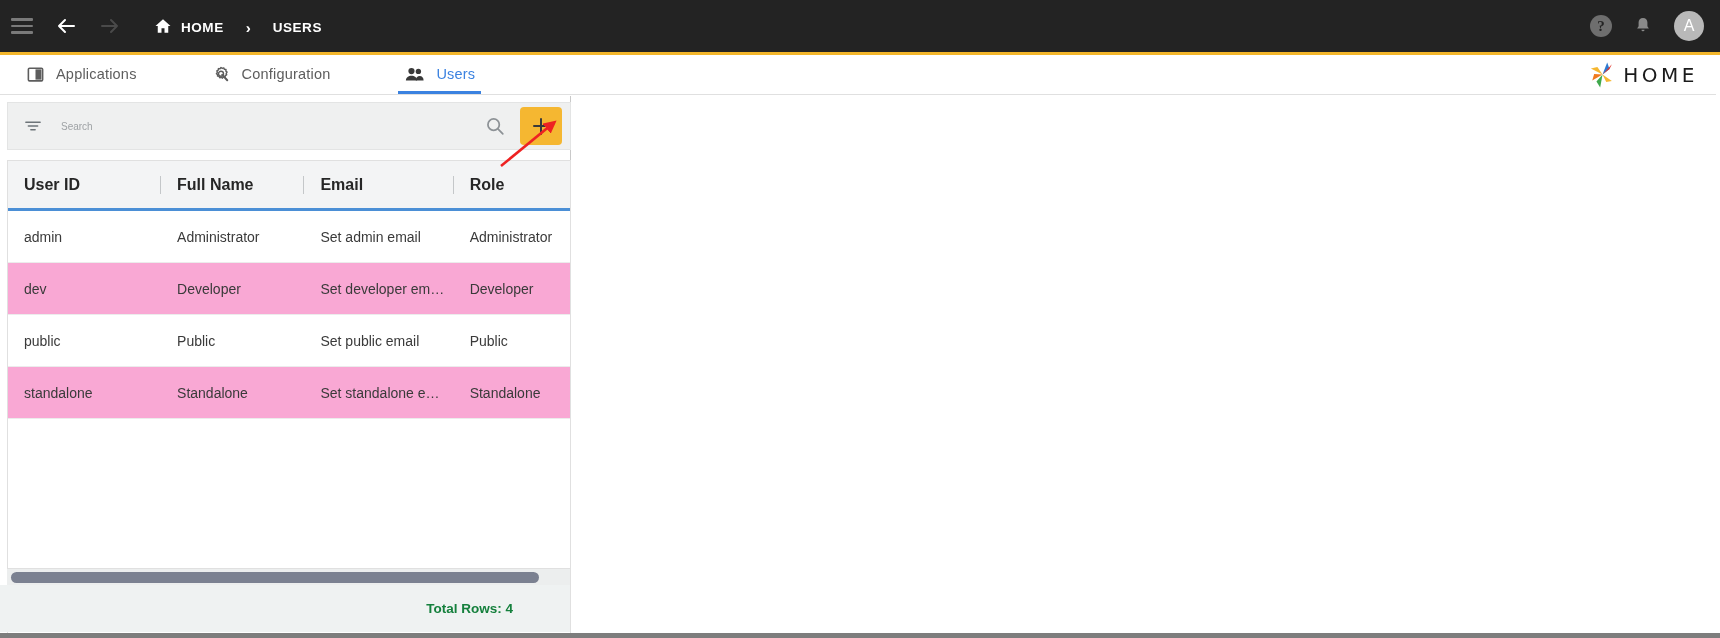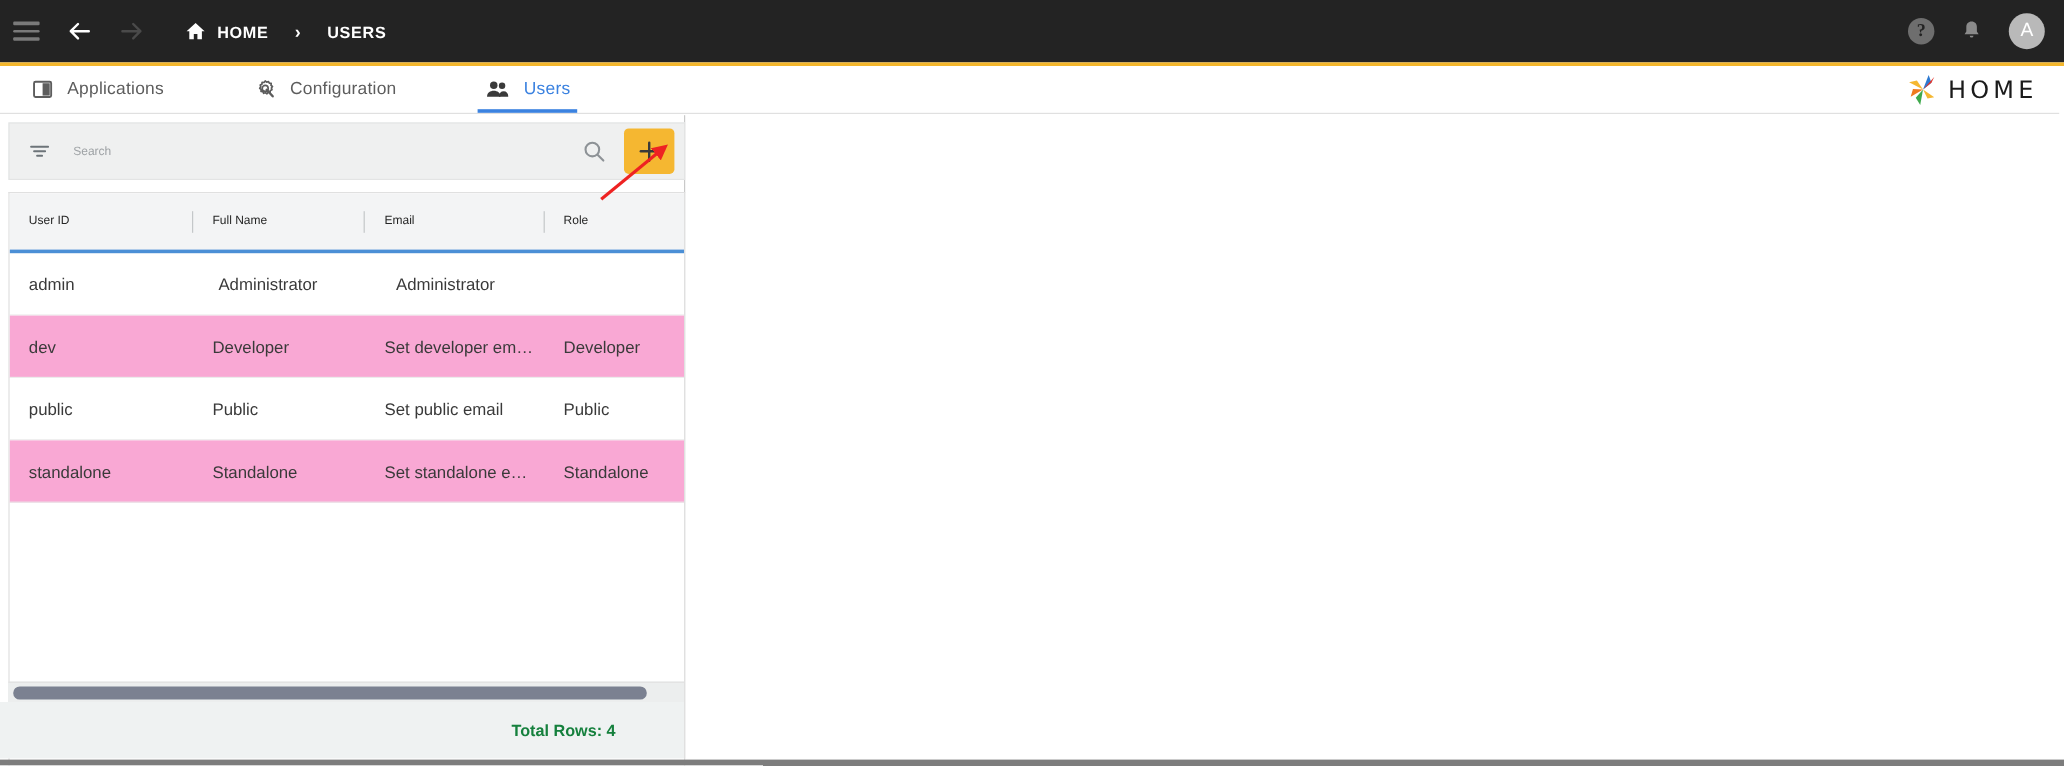--- a/index.html
+++ b/index.html
@@ -195,21 +195,21 @@
     overflow: hidden;
   }
   .thead {
     height: 50px;
     background: #f3f4f5;
     border-bottom: 3px solid #4b8fd6;
     display: flex; align-items: center;
     position: relative;
   }
   .th {
-    font-size: 10px; font-weight: normal; color: #262626;
+    font-size: 16px; font-weight: bold; color: #262626;
     position: relative;
     height: 50px;
     display: flex; align-items: center;
     padding-left: 16px;
   }
   .th .divider {
     position: absolute;
     right: 0; top: 16px;
     width: 1px; height: 18px;
     background: #c4c7c9;
@@ -410,20 +410,21 @@
           <span class="divider"></span>
         </div>
         <div class="th col3">
           <span>Role</span>
         </div>
       </div>
 
       <div class="trow">
         <div class="td col0">admin</div>
         <div class="td col1">Administrator</div>
+        <div class="td col2">Set admin email</div>
         <div class="td col3">Administrator</div>
       </div>
 
       <div class="trow alt">
         <div class="td col0">dev</div>
         <div class="td col1">Developer</div>
         <div class="td col2">Set developer em…</div>
         <div class="td col3">Developer</div>
       </div>
 

